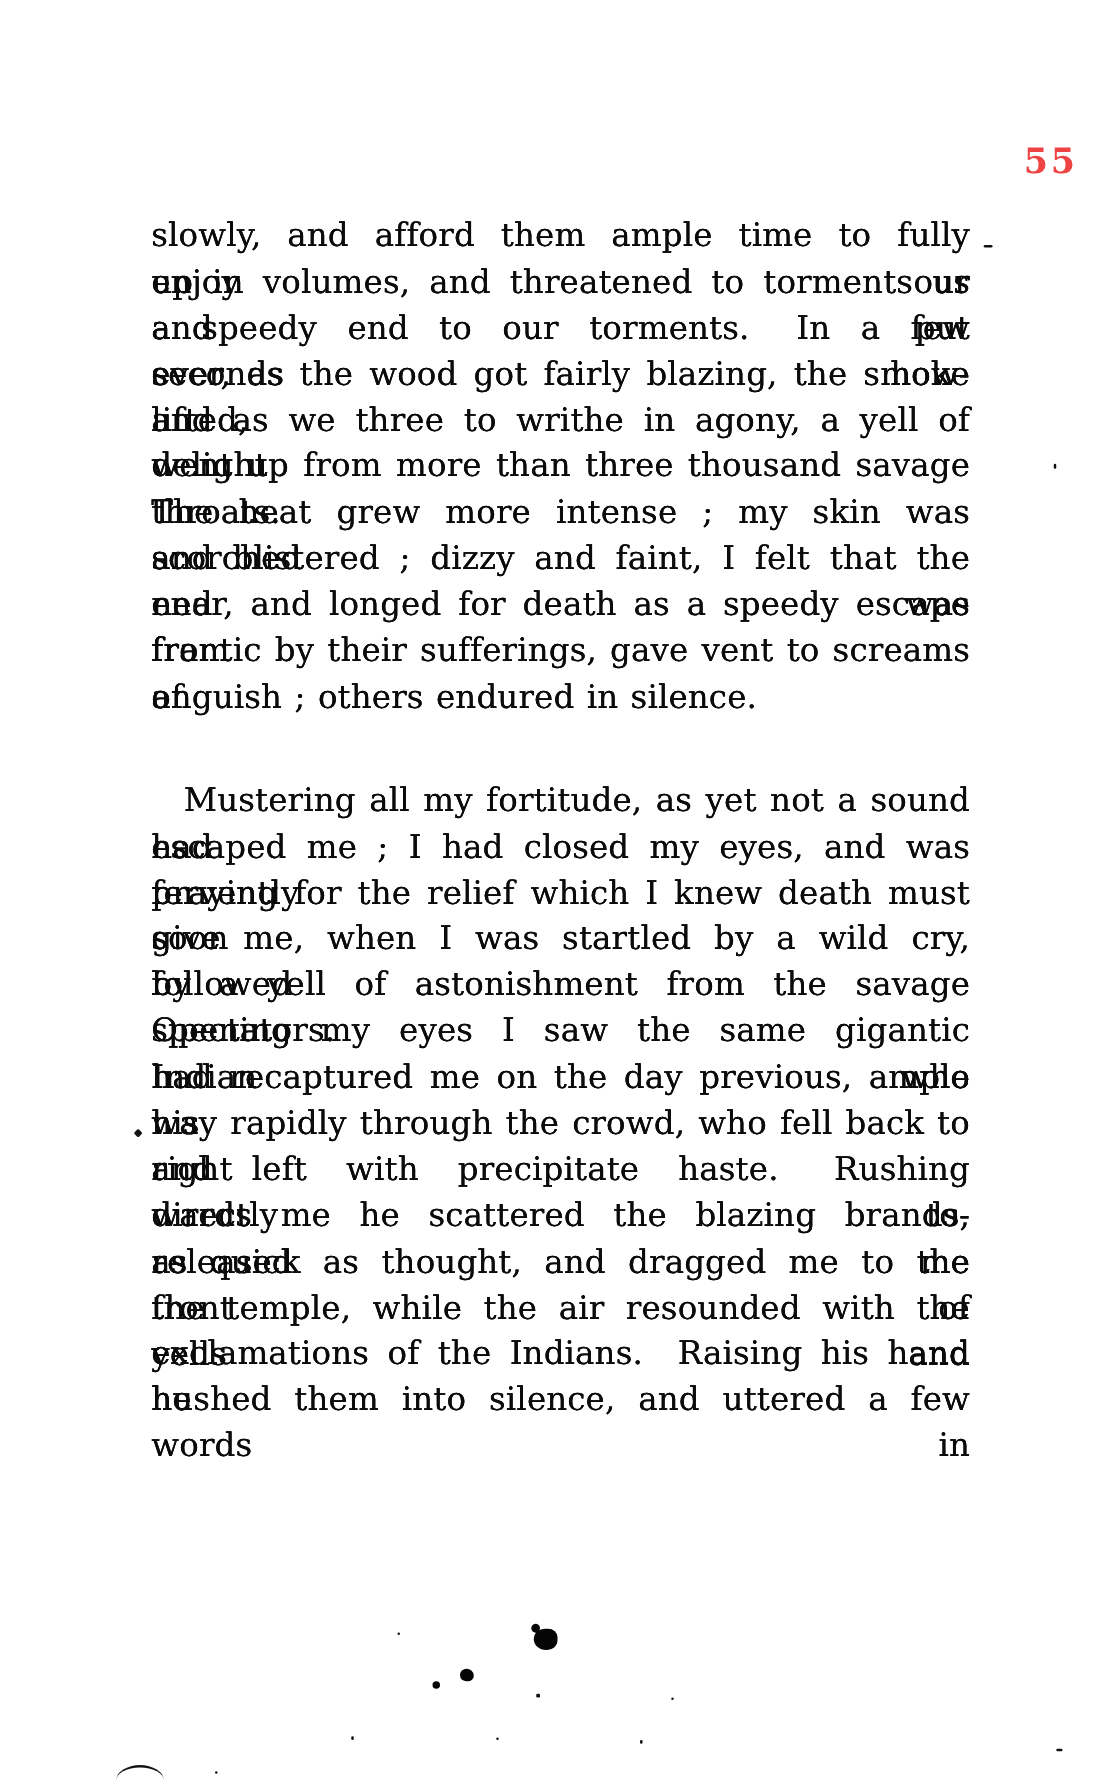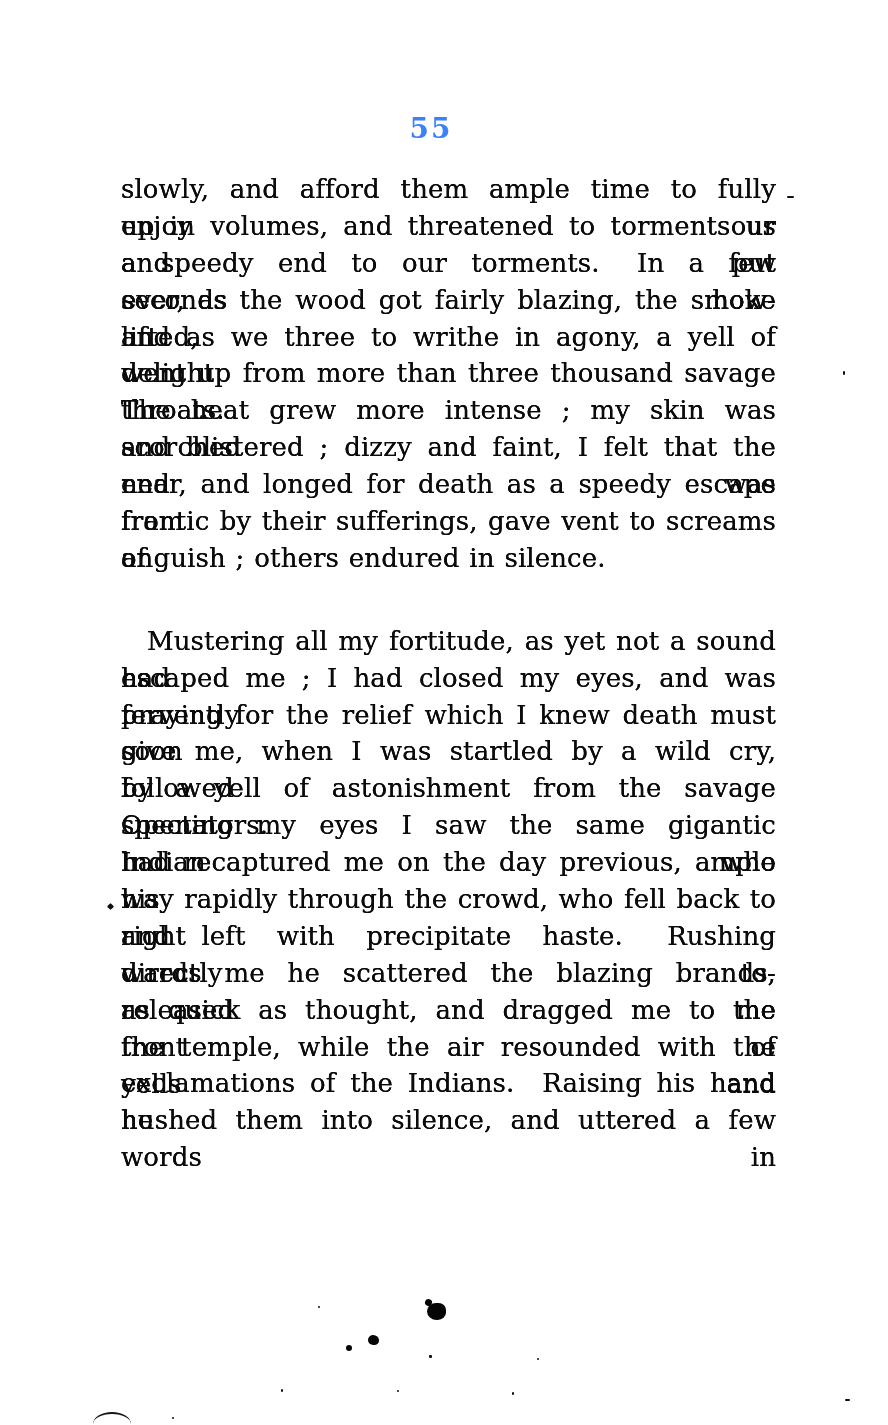--- a/index.html
+++ b/index.html
@@ -14,25 +14,25 @@
     background: #ffffff;
     overflow: hidden;
     font-family: "DejaVu Serif", "Liberation Serif", serif;
     color: #0b0b0b;
   }
   .page-number {
     position: absolute;
     top: 112px;
     left: 0;
     width: 862px; 
-    text-align: center;
+    text-align: right;
     font-size: 28px;
     font-weight: bold;
     letter-spacing: 2px;
-    color: #3b82f6;
+    color: #ef4444;
   }
   .text-block {
     position: absolute;
     left: 121px;
     top: 171px;
     width: 655px;
   }
   .line {
     font-size: 26px;
     line-height: 36.9px;

